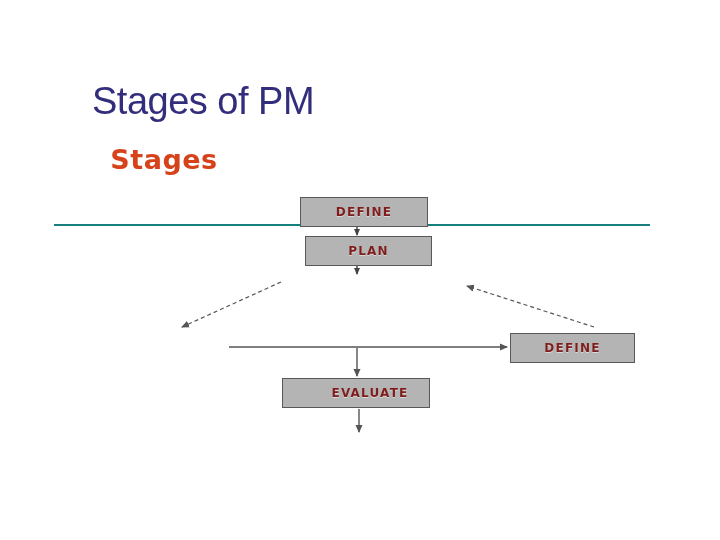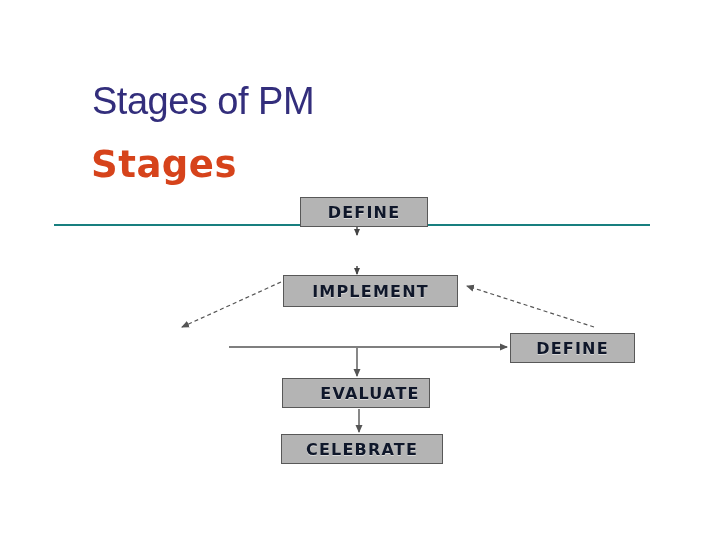--- a/index.html
+++ b/index.html
@@ -41,21 +41,21 @@
     height: 352px;
     background: #ffffff;
   }
   #inner-heading {
     position: absolute;
     left: 84px;
     top: 10px;
     width: 160px;
     text-align: center;
     font-family: "DejaVu Sans", sans-serif;
-    font-size: 37px;
+    font-size: 27px;
     font-weight: 600;
     color: #d6431b;
     line-height: 1.02;
     letter-spacing: 0.5px;
   }
   #inner-heading .line2 {
     display: block;
   }
   #teal-rule {
     position: absolute;
@@ -63,24 +63,24 @@
     top: 88px;
     width: 596px;
     height: 2px;
     background: #187f7f;
   }
   .node {
     position: absolute;
     background: #b4b4b4;
     border: 1px solid #585858;
     box-sizing: border-box;
-    color: #0f172a;
+    color: #7f1d1d;
     font-family: "DejaVu Sans", sans-serif;
     font-weight: bold;
-    font-size: 16px;
+    font-size: 12px;
     letter-spacing: 1.2px;
     display: flex;
     align-items: center;
     justify-content: center;
     text-shadow: 0 1px 0 #d8d8d8;
   }
   #node-define   { left: 300px; top: 61px;  width: 128px; height: 30px; }
   #node-plan     { left: 305px; top: 100px; width: 127px; height: 30px; }
   #node-implement{ left: 283px; top: 139px; width: 175px; height: 32px; }
   #node-monitor  { left: 88px;  top: 197px; width: 140px; height: 30px; }
@@ -130,19 +130,18 @@
       <line x1="594" y1="191" x2="467" y2="150" stroke="#555555" stroke-width="1.2" stroke-dasharray="4 3" marker-end="url(#arw)"></line>
 
       <line x1="229" y1="211" x2="507" y2="211" stroke="#555555" stroke-width="1.4" marker-end="url(#arw)"></line>
 
       <line x1="357" y1="212" x2="357" y2="240" stroke="#555555" stroke-width="1.4" marker-end="url(#arw)"></line>
 
       <line x1="359" y1="273" x2="359" y2="296" stroke="#555555" stroke-width="1.4" marker-end="url(#arw)"></line>
     </svg>
 
     <div class="node" id="node-define">DEFINE</div>
-    <div class="node" id="node-implement">IMPLEMENT</div>
+    <div class="node" id="node-plan">PLAN</div>
     <div class="node" id="node-adjust">DEFINE</div>
     <div class="node" id="node-evaluate">EVALUATE</div>
-    <div class="node" id="node-celebrate">CELEBRATE</div>
 
   </div>
 </div>
 
 </body></html>

